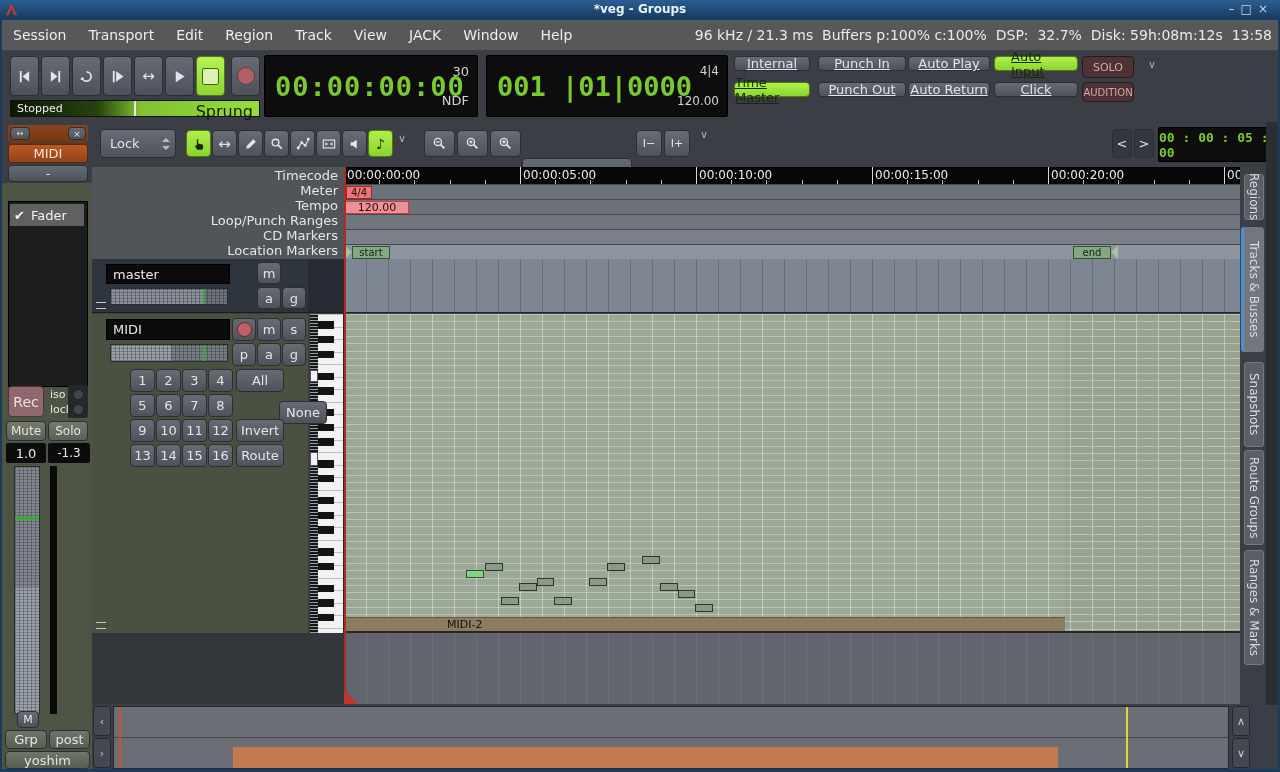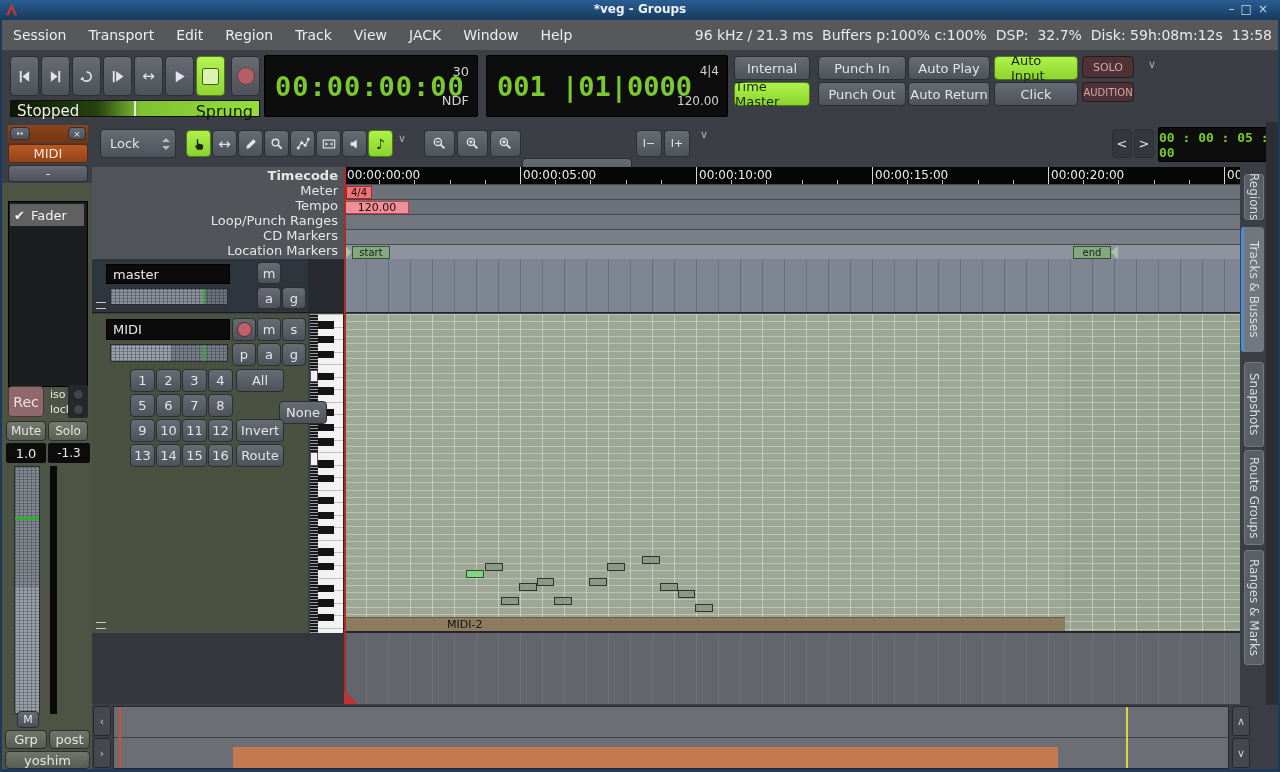--- a/index.html
+++ b/index.html
@@ -41,25 +41,25 @@
   svg{display:block;}
 
   
   #transportbar{left:0;top:50px;width:1280px;height:72px;background:#3b3e44;}
   .tbtn{position:absolute;top:6px;width:29px;height:40px;}
   .tbtn.active{background:linear-gradient(#b5f352,#8ed431);border-color:#4f7a16;}
   .rec-dot{width:16px;height:16px;border-radius:50%;background:#b25f66;border:1px solid #6e3a40;}
   .stop-sq{width:15px;height:15px;background:#dbf2b2;border:1px solid #3c650f;border-radius:2px;}
   #shuttle{left:10px;top:50px;width:248px;height:15px;border:1px solid #111;
     background:linear-gradient(to right,#0c1805 0%,#27430e 35%,#7fc132 52%,#96dd3a 100%);}
-  #shuttle .l{position:absolute;left:6px;top:1px;font-size:15px;color:#f0f0f0;}
+  #shuttle .l{position:absolute;left:6px;top:1px;font-size:11px;color:#f0f0f0;}
   #shuttle .r{position:absolute;right:6px;top:1px;font-size:16px;color:#0e1c04;}
   #shuttle .div{position:absolute;left:123px;top:0;width:2px;height:100%;background:#e8e8e8;}
   .clk-side{position:absolute;right:8px;color:#d2d2d2;font-size:13px;}
-  .toggle{position:absolute;height:24px;}
+  .toggle{position:absolute;height:15px;text-decoration:underline;}
 
   
   #toolbar{left:94px;top:122px;width:1186px;height:43px;background:#3b3e44;}
   .tool{position:absolute;top:8px;width:25px;height:27px;}
   .tool.active{background:linear-gradient(#aef04a,#8bd32d);border-color:#4f7a16;color:#17290a;}
 
   
   #rulerlabels{left:92px;top:167px;width:252px;height:92px;background:#515459;}
   .rlabel{position:absolute;right:6px;font-size:13px;color:#e6e6e6;white-space:nowrap;}
   .ruler-row{position:absolute;left:344px;width:896px;overflow:hidden;border-top:1px solid #45484e;box-sizing:border-box;}
@@ -340,21 +340,21 @@
         <span class="spin"></span>
       </div>
     <div class="btn abs" style="left:1018px;top:7px;width:20px;height:29px;background:#34383e;">&lt;</div>
     <div class="btn abs" style="left:1040px;top:7px;width:20px;height:29px;background:#34383e;">&gt;</div>
     <div class="clockbox abs" style="left:1064px;top:5px;width:112px;height:33px;display:flex;align-items:center;justify-content:center;">
       <span class="digits" style="font-size:13px;">00 : 00 : 05 : 00</span>
     </div>
   </div>
 
   <div id="rulerlabels" class="abs">
-    <span class="rlabel" style="top:1px;font-weight:bold;">Timecode</span>
+    <span class="rlabel" style="top:1px;">Timecode</span>
     <span class="rlabel" style="top:16px;">Meter</span>
     <span class="rlabel" style="top:31px;">Tempo</span>
     <span class="rlabel" style="top:46px;">Loop/Punch Ranges</span>
     <span class="rlabel" style="top:61px;">CD Markers</span>
     <span class="rlabel" style="top:76px;">Location Markers</span>
   </div>
 
   <div id="r-timecode" class="ruler-row">
       <div class="tc-major" style="left: 0px;"></div>
       <span class="tc-label" style="left: 3px;">00:00:00:00</span>

